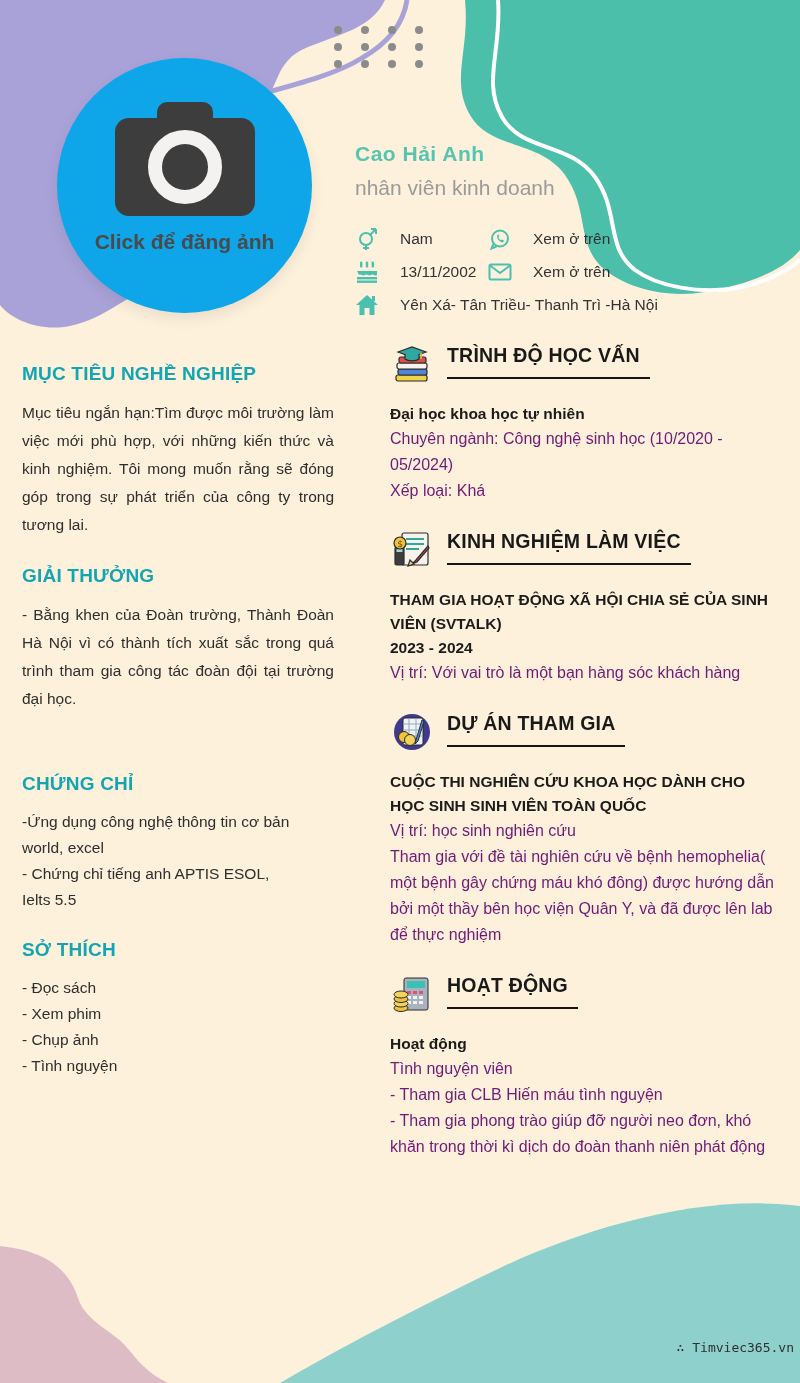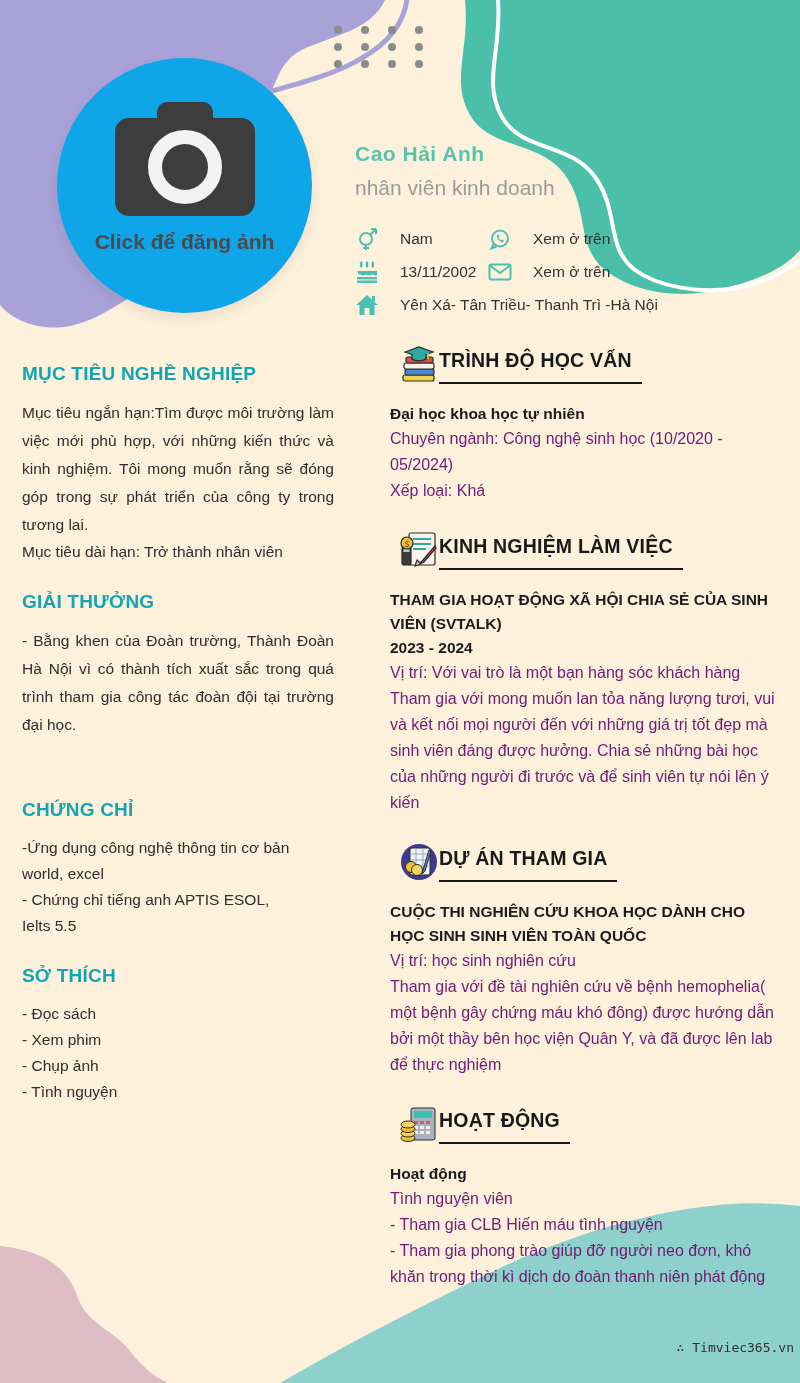--- a/index.html
+++ b/index.html
@@ -41,21 +41,21 @@
   .left-col{left:22px;top:363px;width:312px;}
   .sec-h-left{
     font-size:19px;font-weight:bold;color:#14a5b2;letter-spacing:.2px;
     margin:0 0 14px 0;
   }
   .para-just{font-size:15.5px;line-height:28px;text-align:justify;margin:0;}
   .line15{font-size:15.5px;line-height:26px;}
   .gap1{height:26px;}
   
   .right-col{left:390px;top:342px;width:386px;}
-  .sec-head{display:flex;align-items:center;margin:0 0 14px 9px;}
+  .sec-head{display:flex;align-items:flex-start;gap:15px;margin:0 0 14px 2px;}
   .sec-head .sec-ic{flex:0 0 auto;margin-top:2px;}
   .sec-title{
     font-size:19.5px;font-weight:bold;color:#191919;letter-spacing:.2px;
     border-bottom:2.5px solid #151515;padding:2px 10px 10px 0;
   }
   .bold-line{font-size:15.5px;font-weight:bold;line-height:24px;color:#1b1b1b;}
   .body-line{font-size:16px;line-height:26px;color:#701a75;}
   .mt6{margin-top:6px;}
   .sec-gap{height:24px;}
   
@@ -176,21 +176,20 @@
         <span>Yên Xá- Tân Triều- Thanh Trì -Hà Nội</span>
       </div>
     </div>
   </div>
 </div>
 
 <div class="abs left-col">
   <div>
     <h2 class="sec-h-left">MỤC TIÊU NGHỀ NGHIỆP</h2>
     <p class="para-just">Mục tiêu ngắn hạn:Tìm được môi trường làm việc mới phù hợp, với những kiến thức và kinh nghiệm. Tôi mong muốn rằng sẽ đóng góp trong sự phát triển của công ty trong tương lai.</p>
-    <div class="line15">Mục tiêu dài hạn: Trở thành nhân viên</div>
   </div>
   <div class="gap1"></div>
   <div>
     <h2 class="sec-h-left">GIẢI THƯỞNG</h2>
     <p class="para-just">- Bằng khen của Đoàn trường, Thành Đoàn Hà Nội vì có thành tích xuất sắc trong quá trình tham gia công tác đoàn đội tại trường đại học.</p>
   </div>
   <div style="height:60px"></div>
   <div>
     <h2 class="sec-h-left">CHỨNG CHỈ</h2>
     <div class="line15">-Ứng dụng công nghệ thông tin cơ bản world, excel</div>
@@ -249,21 +248,20 @@
             <path d="M36 16 L24 30 l-4 4 5-2 12-14 Z" fill="#d8504a"></path>
             <path d="M18 30 l4 4 -6 2 Z" fill="#f2c98e"></path>
           </g>
         </svg>
       </span>
       <span class="sec-title">KINH NGHIỆM LÀM VIỆC</span>
     </div>
     <div class="bold-line mt6">THAM GIA HOẠT ĐỘNG XÃ HỘI CHIA SẺ CỦA SINH VIÊN (SVTALK)</div>
     <div class="bold-line">2023 - 2024</div>
     <div class="body-line">Vị trí: Với vai trò là một bạn hàng sóc khách hàng</div>
-    <div class="body-line">Tham gia với mong muốn lan tỏa năng lượng tươi, vui và kết nối mọi người đến với những giá trị tốt đẹp mà sinh viên đáng được hưởng. Chia sẻ những bài học của những người đi trước và để sinh viên tự nói lên ý kiến</div>
   </div>
 
   <div class="sec-gap"></div>
 
   <div>
     <div class="sec-head">
       <span class="sec-ic">
         <svg width="40" height="40" viewBox="0 0 40 40">
           <circle cx="20" cy="20" r="18" fill="#3f3a8c"></circle>
           <g stroke="#2b2b2b" stroke-width="1">

